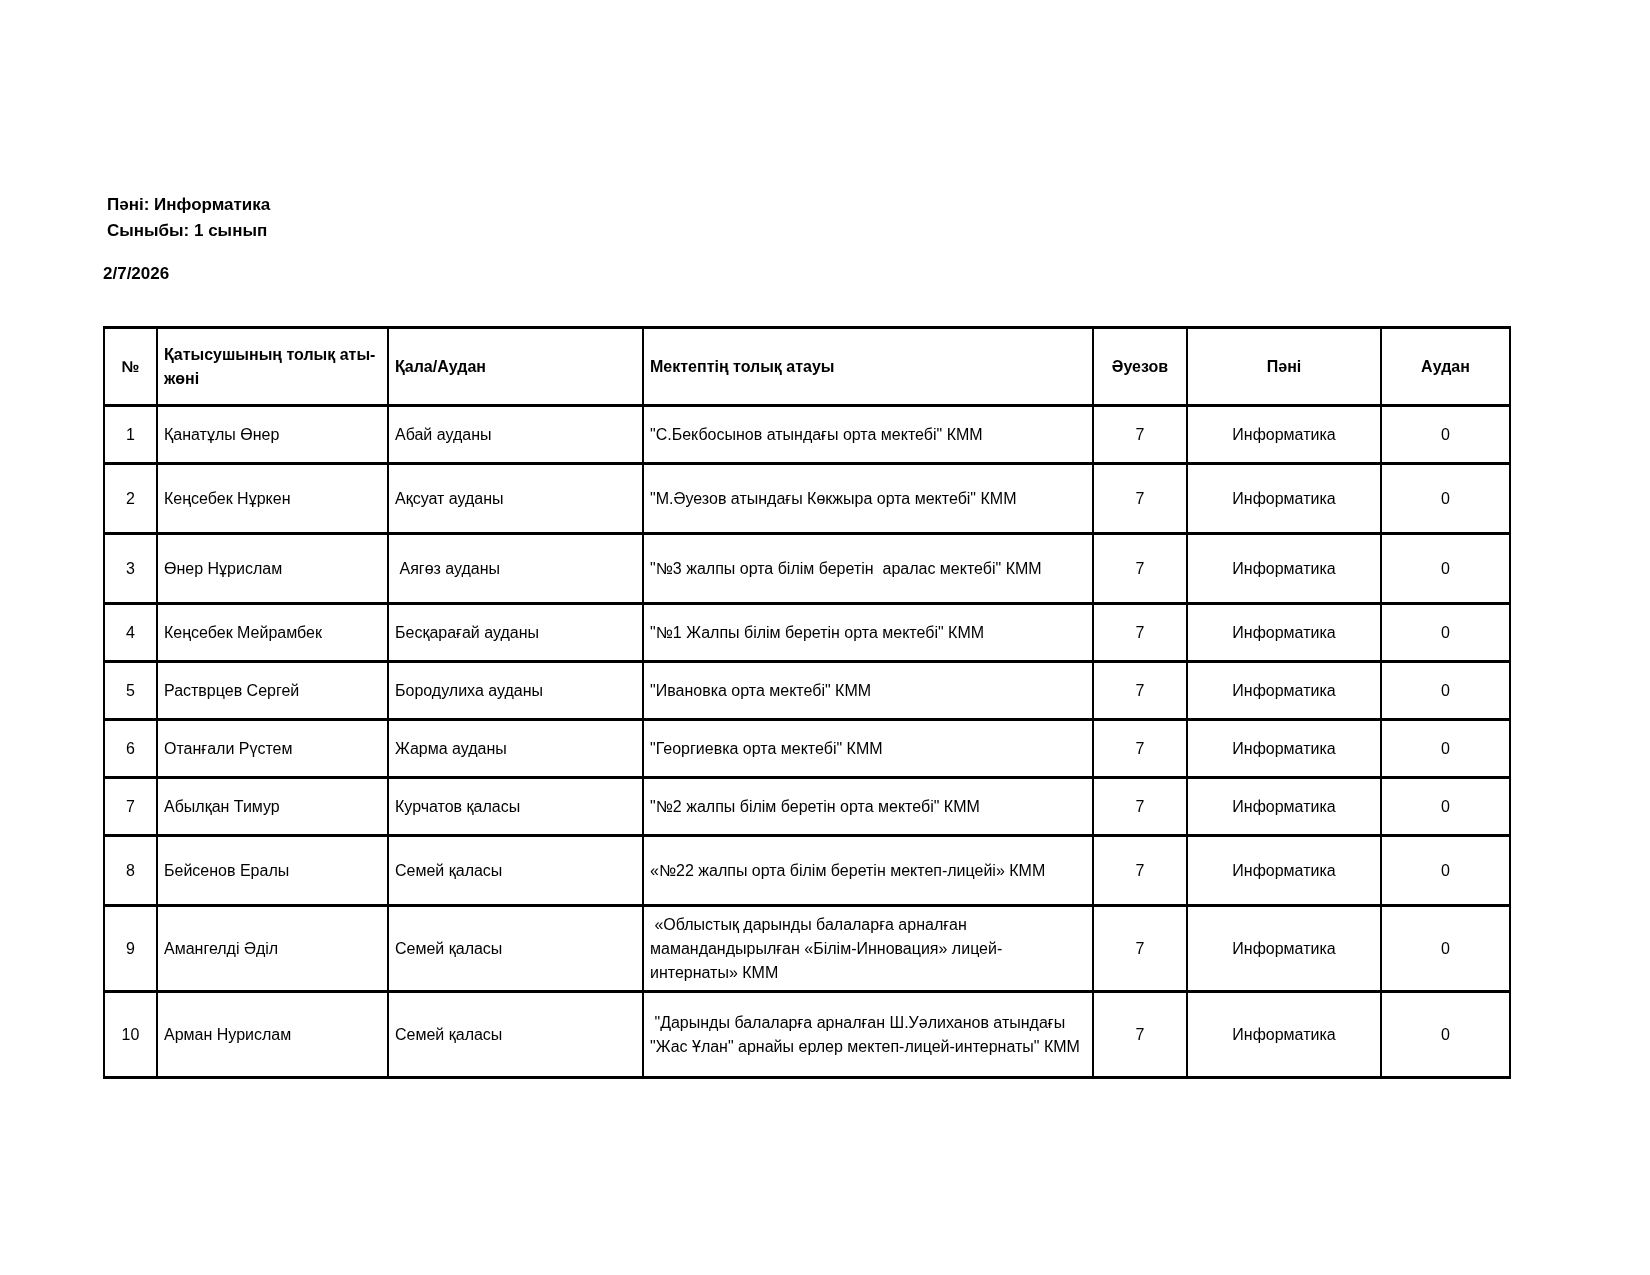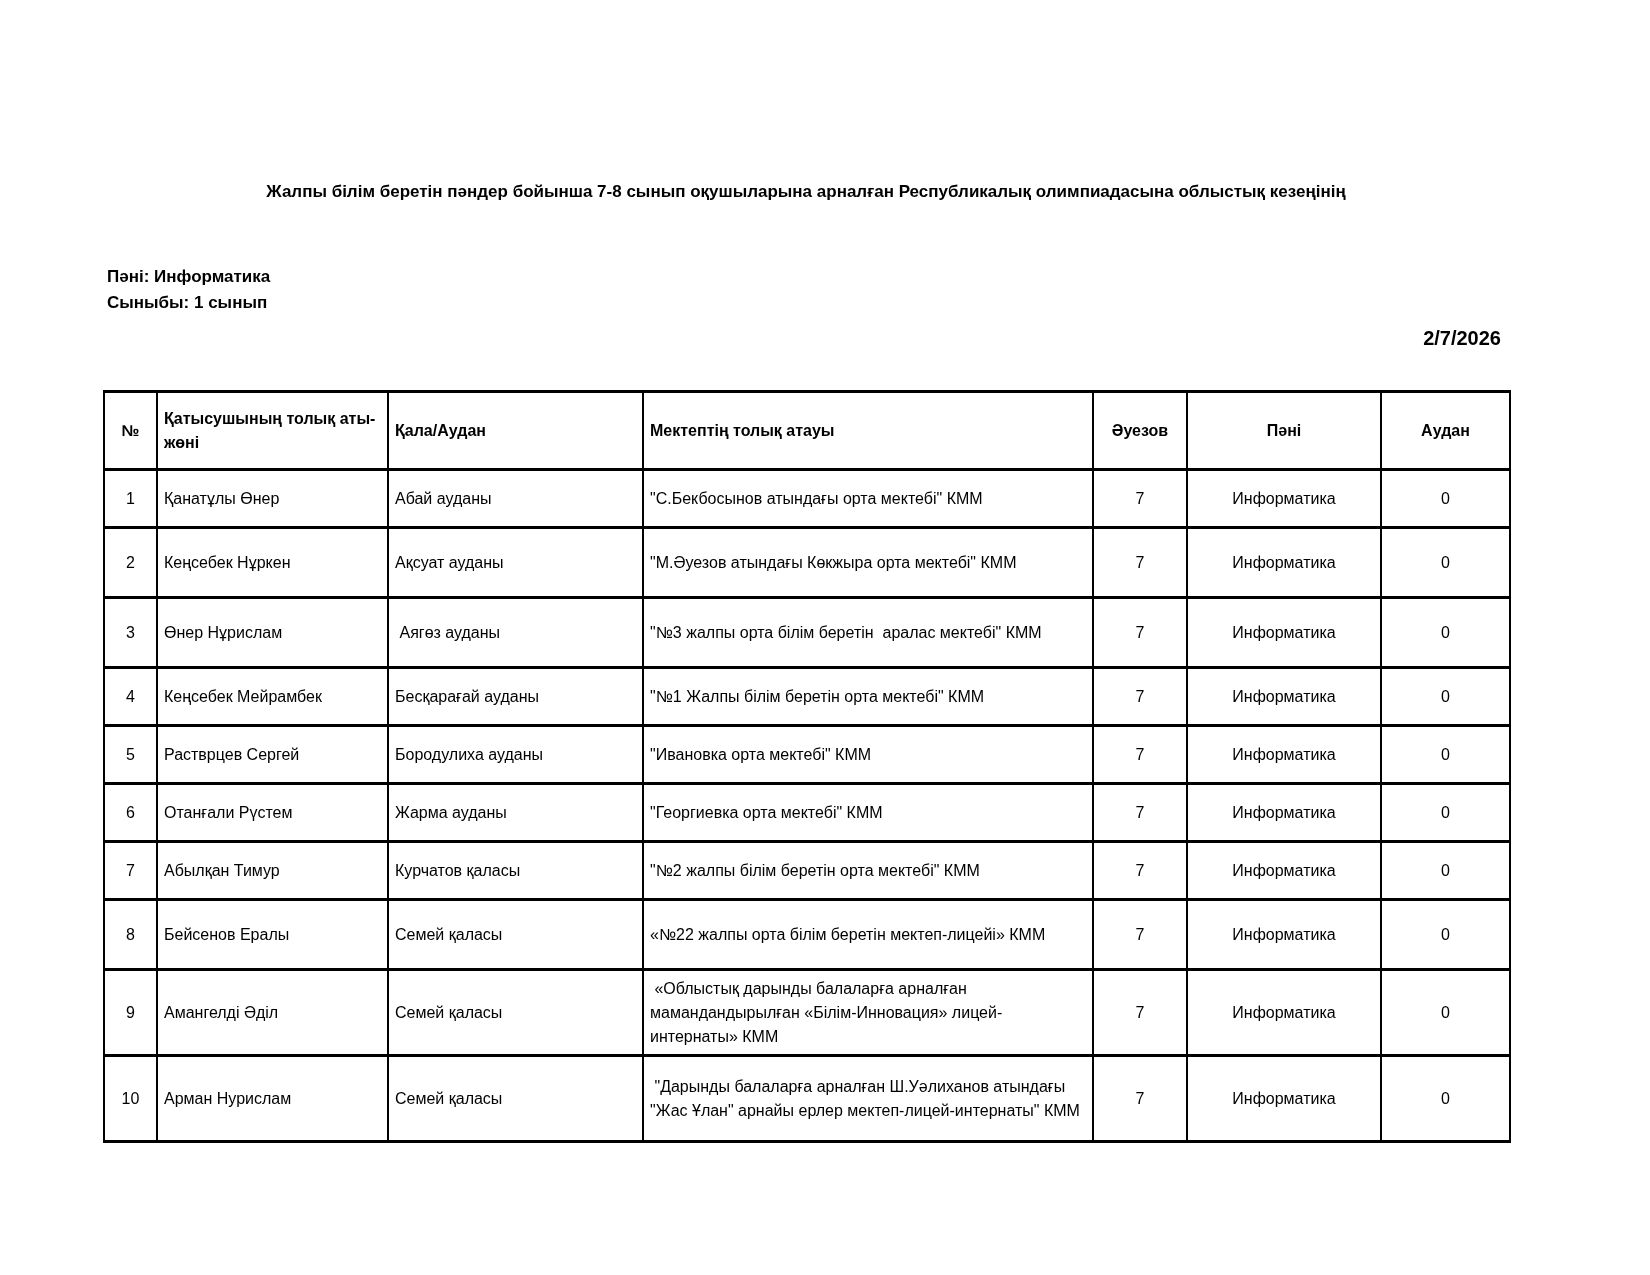--- a/index.html
+++ b/index.html
@@ -28,25 +28,24 @@
     margin-top: 12px;
     padding-left: 4px;
   }
   .meta-line {
     font-weight: bold;
     font-size: 17px;
     line-height: 26px;
     white-space: pre-wrap;
   }
   .date-line {
-    margin-top: 12px;
+    margin-top: 20px;
     padding-right: 8px;
-    text-align: right;
     font-weight: bold;
-    font-size: 20px;
+    font-size: 17px;
     line-height: 20px;
   }
   table.results {
     margin-top: 42px;
     width: 1406px;
     table-layout: fixed;
     border-collapse: collapse;
   }
   table.results th,
   table.results td {
@@ -75,21 +74,20 @@
     word-break: break-all;
     overflow-wrap: anywhere;
   }
 </style>
 </head>
 <body>
 
 <div class="page">
 
   <div class="doc-title">
-    <div>Жалпы білім беретін пәндер бойынша 7-8 сынып оқушыларына арналған Республикалық олимпиадасына облыстық кезеңінің</div>
   </div>
 
   <div class="meta-block">
     <div class="meta-line">Пәні: Информатика</div>
     <div class="meta-line">Сыныбы: 1 сынып</div>
   </div>
 
   <div class="date-line">2/7/2026</div>
 
   <table class="results">

